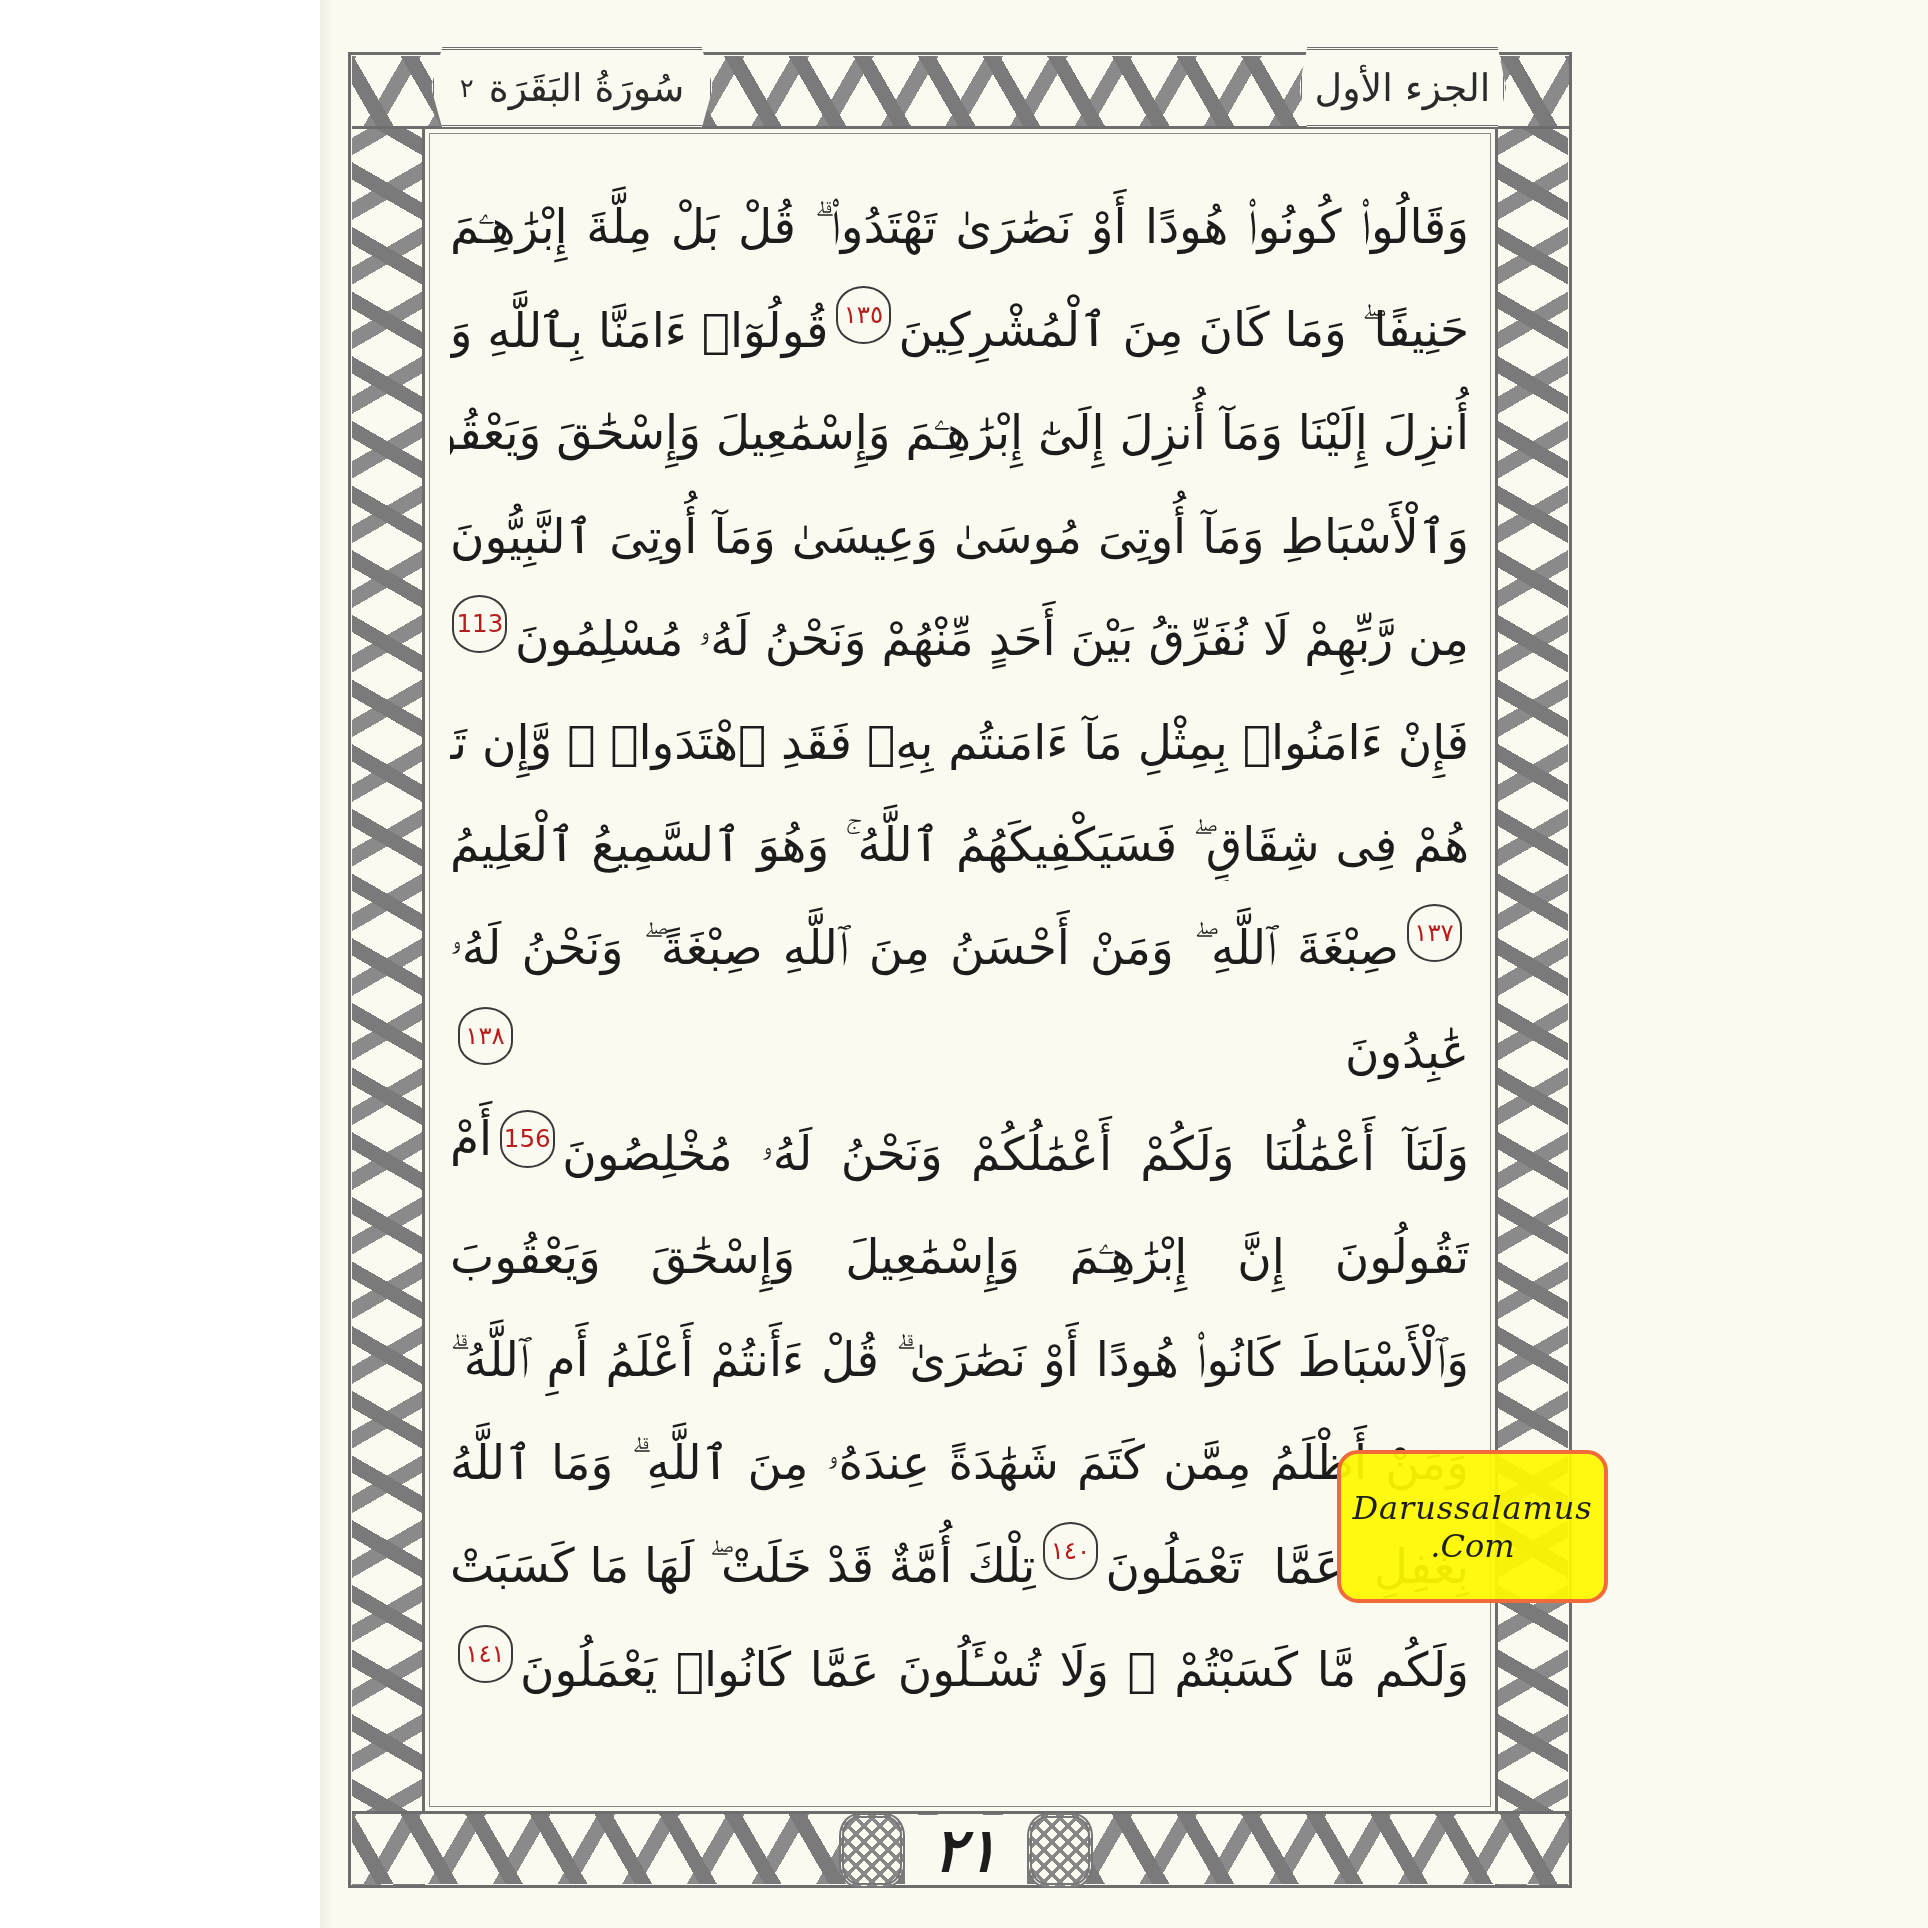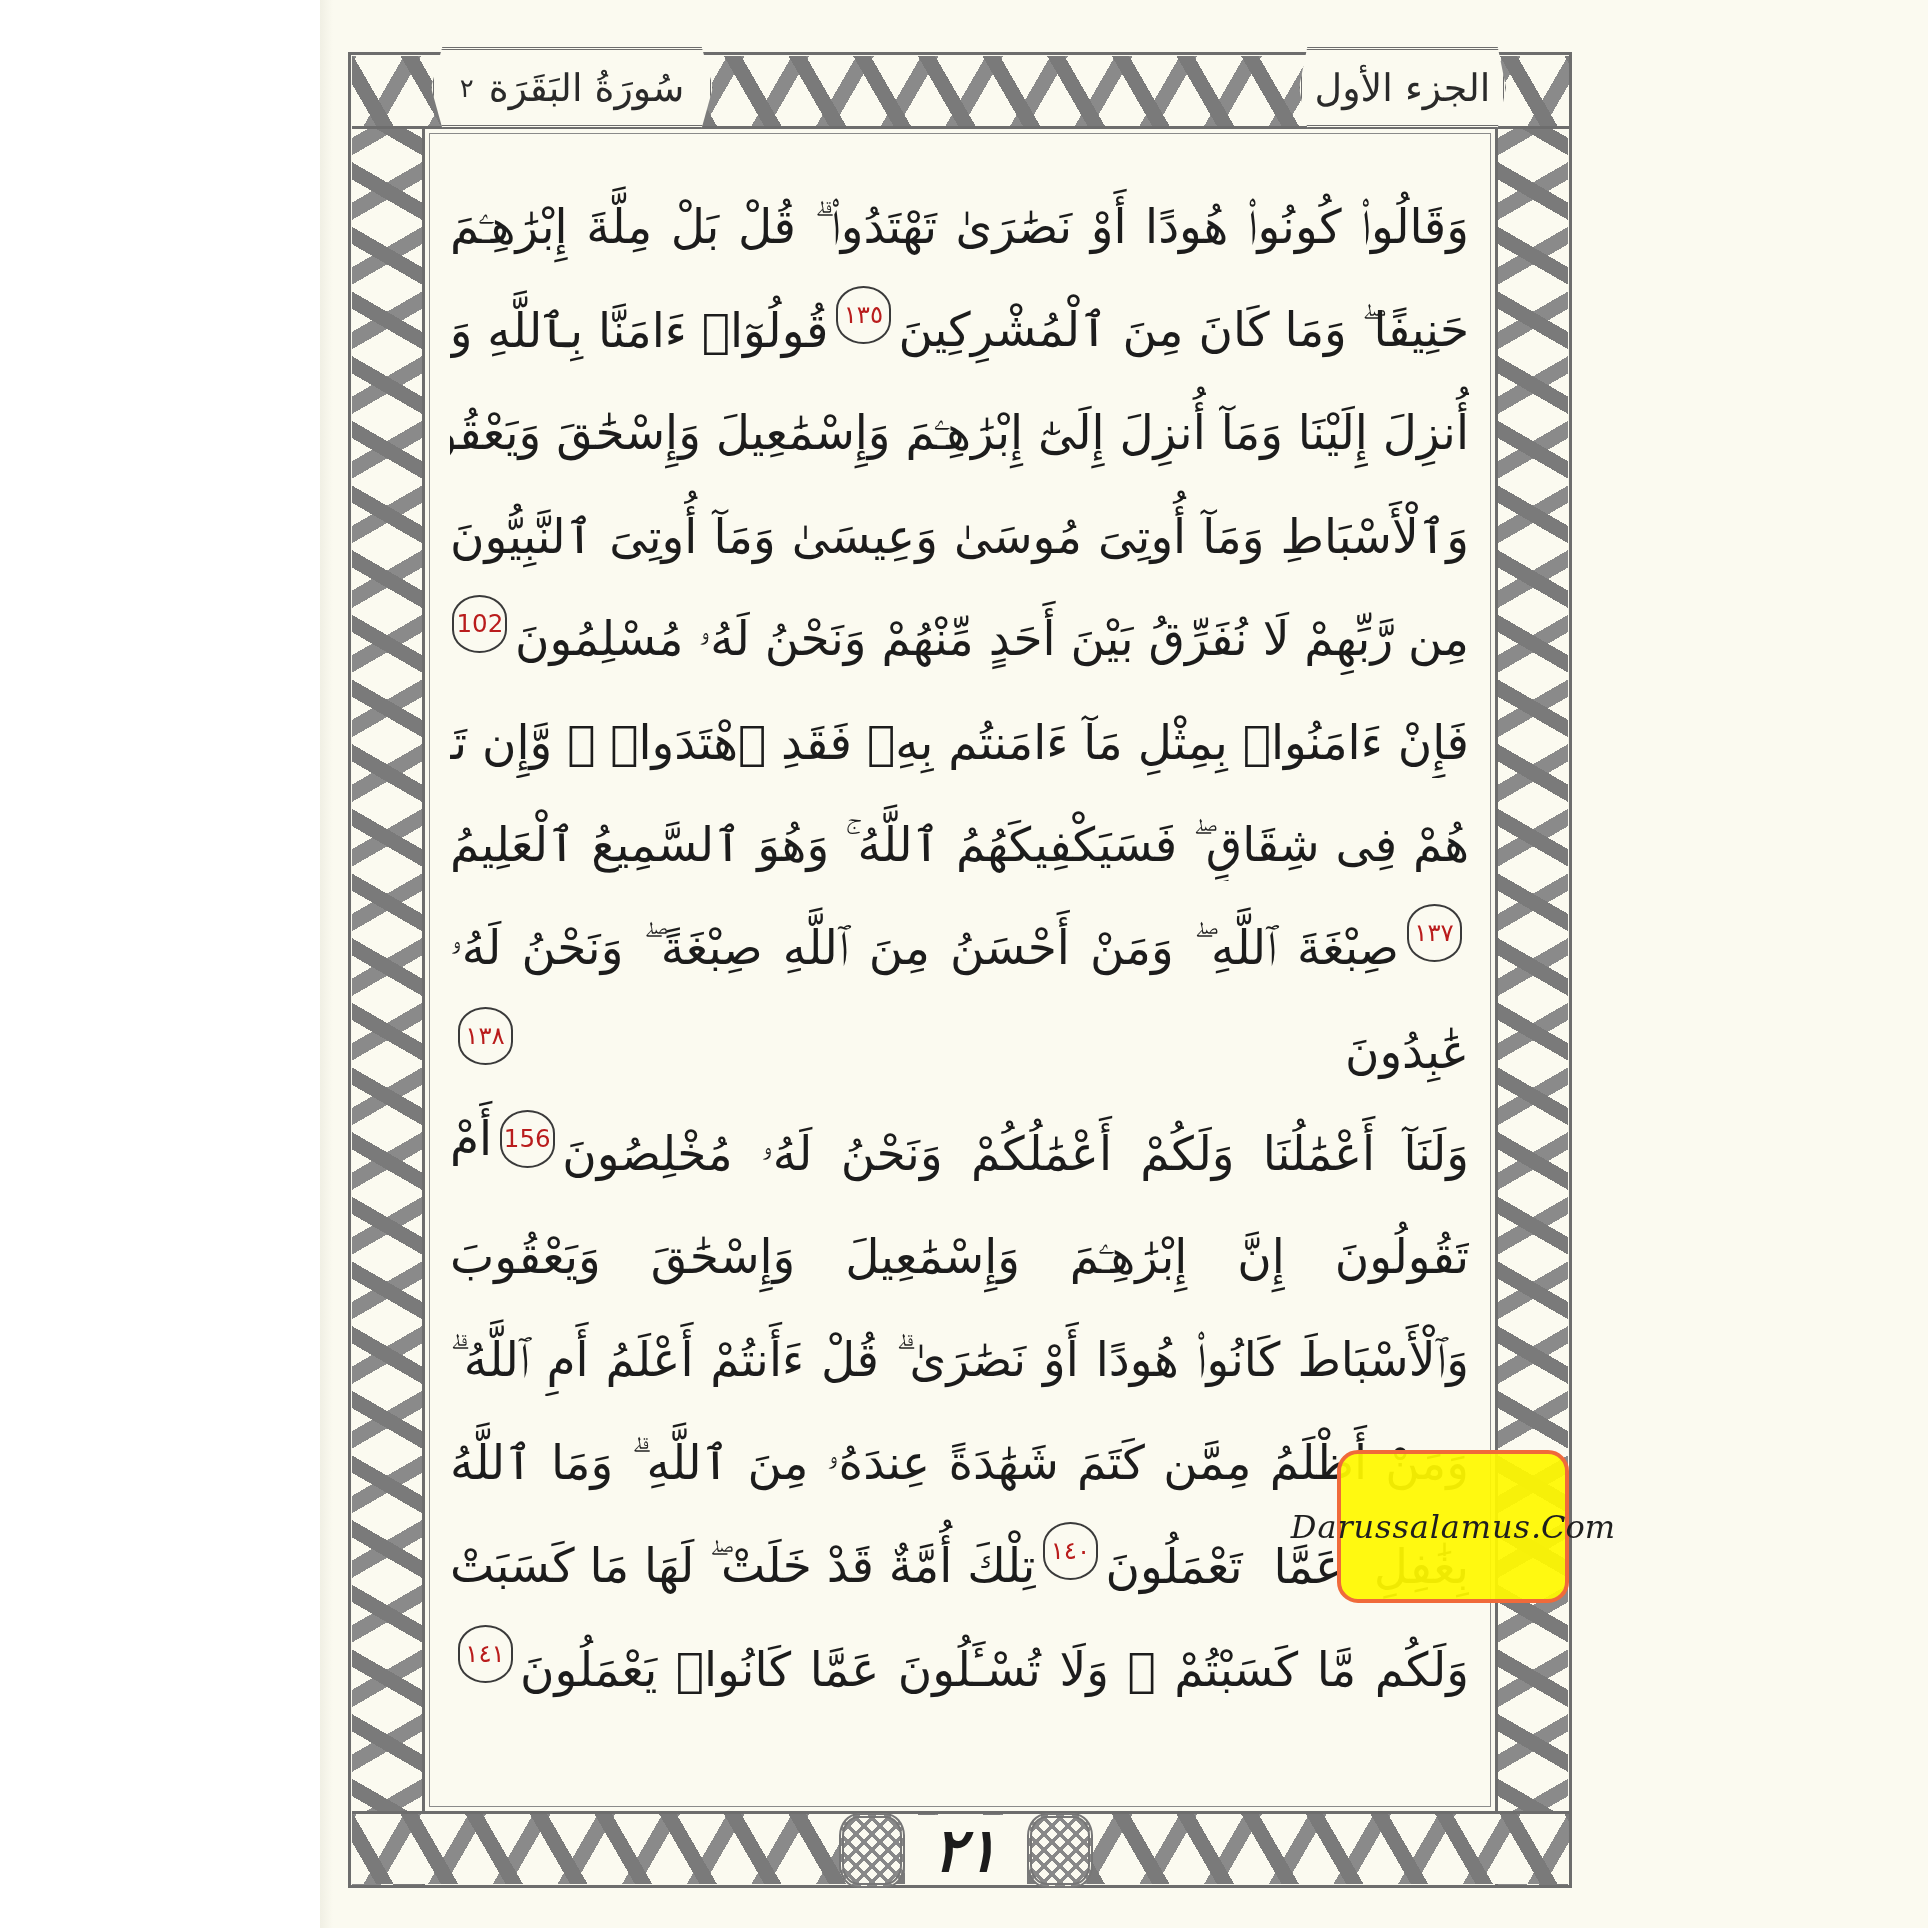--- a/index.html
+++ b/index.html
@@ -32,21 +32,21 @@
   .cart-juz{left:1299px;width:207px;}
   .text-block{position:absolute;left:450px;top:160px;width:1019px;height:1648px;direction:rtl;}
   .line{height:103px;display:flex;align-items:center;justify-content:space-between;font-family:"DejaVu Sans",sans-serif;font-size:47px;color:#1c1c1c;white-space:nowrap;overflow:hidden;text-align-last:justify;}
   .line span.txt{flex:1;text-align:justify;text-align-last:justify;margin-top:31px;}
   .ayah{display:inline-flex;align-items:center;justify-content:center;width:55px;height:58px;margin:0 7.5px;border:2.8px solid #3a3a3a;border-radius:50% 50% 50% 50%/40% 40% 40% 40%;font-size:24.5px;color:#b91c1c;box-sizing:border-box;background:#fbfaf0;flex:none;}
   .pagenum-box{position:absolute;left:829px;top:1803px;width:273px;height:94px;display:flex;align-items:center;justify-content:center;font-style:italic;}
   .knot{width:66px;height:75px;border:5.6px double #777;border-radius:30%;box-sizing:border-box;background:
       repeating-linear-gradient(45deg,transparent 0 7.5px,#888 7.5px 11.3px),
       repeating-linear-gradient(-45deg,transparent 0 7.5px,#888 7.5px 11.3px),#fbfaf0;}
   .pagenum{width:122px;text-align:center;font-family:"DejaVu Serif",serif;font-size:60px;font-weight:bold;color:#1c1c1c;background:#fbfaf0;}
-  .watermark{position:absolute;left:1337px;top:1450px;width:232px;height:153px;background:rgba(255,249,0,0.93);border:4.7px solid #f06a3a;border-radius:21px;box-sizing:border-box;display:flex;flex-direction:row;align-items:center;justify-content:center;font-family:"DejaVu Serif",serif;font-style:italic;color:#1f1f1f;}
+  .watermark{position:absolute;left:1337px;top:1450px;width:271px;height:153px;background:rgba(255,249,0,0.93);border:4.7px solid #f06a3a;border-radius:21px;box-sizing:border-box;display:flex;flex-direction:column;align-items:center;justify-content:center;font-family:"DejaVu Serif",serif;font-style:italic;color:#1f1f1f;}
   .wm1{font-size:32px;letter-spacing:0.9px;line-height:38px;}
   .wm2{font-size:32px;line-height:38px;}
 </style>
 </head>
 <body>
 
 <div class="page"></div>
 <div class="left-edge"></div>
 
 <div class="braid braid-left"></div>
@@ -74,21 +74,21 @@
       <span class="txt">قُولُوٓا۟ ءَامَنَّا بِٱللَّهِ وَمَآ</span>
     </div>
   <div class="line">
       <span class="txt">أُنزِلَ إِلَيْنَا وَمَآ أُنزِلَ إِلَىٰٓ إِبْرَٰهِـۧمَ وَإِسْمَٰعِيلَ وَإِسْحَٰقَ وَيَعْقُوبَ</span>
     </div>
   <div class="line">
       <span class="txt">وَٱلْأَسْبَاطِ وَمَآ أُوتِىَ مُوسَىٰ وَعِيسَىٰ وَمَآ أُوتِىَ ٱلنَّبِيُّونَ</span>
     </div>
   <div class="line">
       <span class="txt">مِن رَّبِّهِمْ لَا نُفَرِّقُ بَيْنَ أَحَدٍ مِّنْهُمْ وَنَحْنُ لَهُۥ مُسْلِمُونَ</span>
-      <span class="ayah">102</span>
+      <span class="ayah">113</span>
     </div>
   <div class="line">
       <span class="txt">فَإِنْ ءَامَنُوا۟ بِمِثْلِ مَآ ءَامَنتُم بِهِۦ فَقَدِ ٱهْتَدَوا۟ ۖ وَّإِن تَوَلَّوْا۟ فَإِنَّمَا</span>
     </div>
   <div class="line">
       <span class="txt">هُمْ فِى شِقَاقٍ ۖ فَسَيَكْفِيكَهُمُ ٱللَّهُ ۚ وَهُوَ ٱلسَّمِيعُ ٱلْعَلِيمُ</span>
     </div>
   <div class="line">
       <span class="ayah">١٣٧</span>
       <span class="txt">صِبْغَةَ ٱللَّهِ ۖ وَمَنْ أَحْسَنُ مِنَ ٱللَّهِ صِبْغَةً ۖ وَنَحْنُ لَهُۥ</span>

